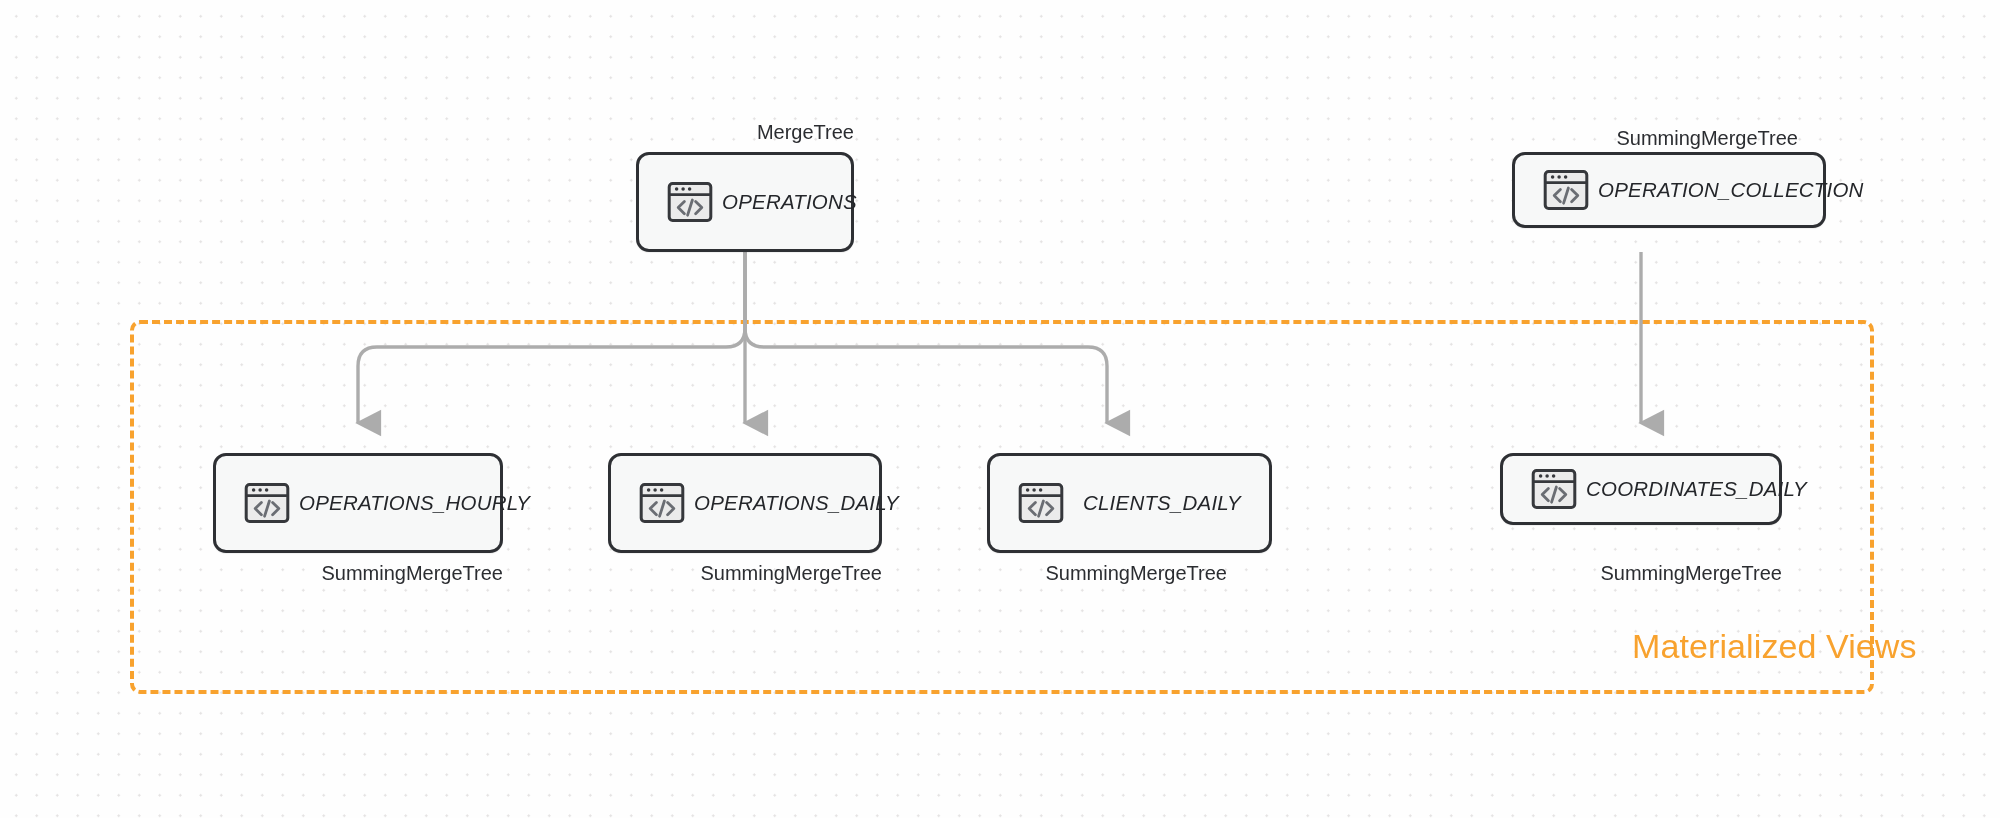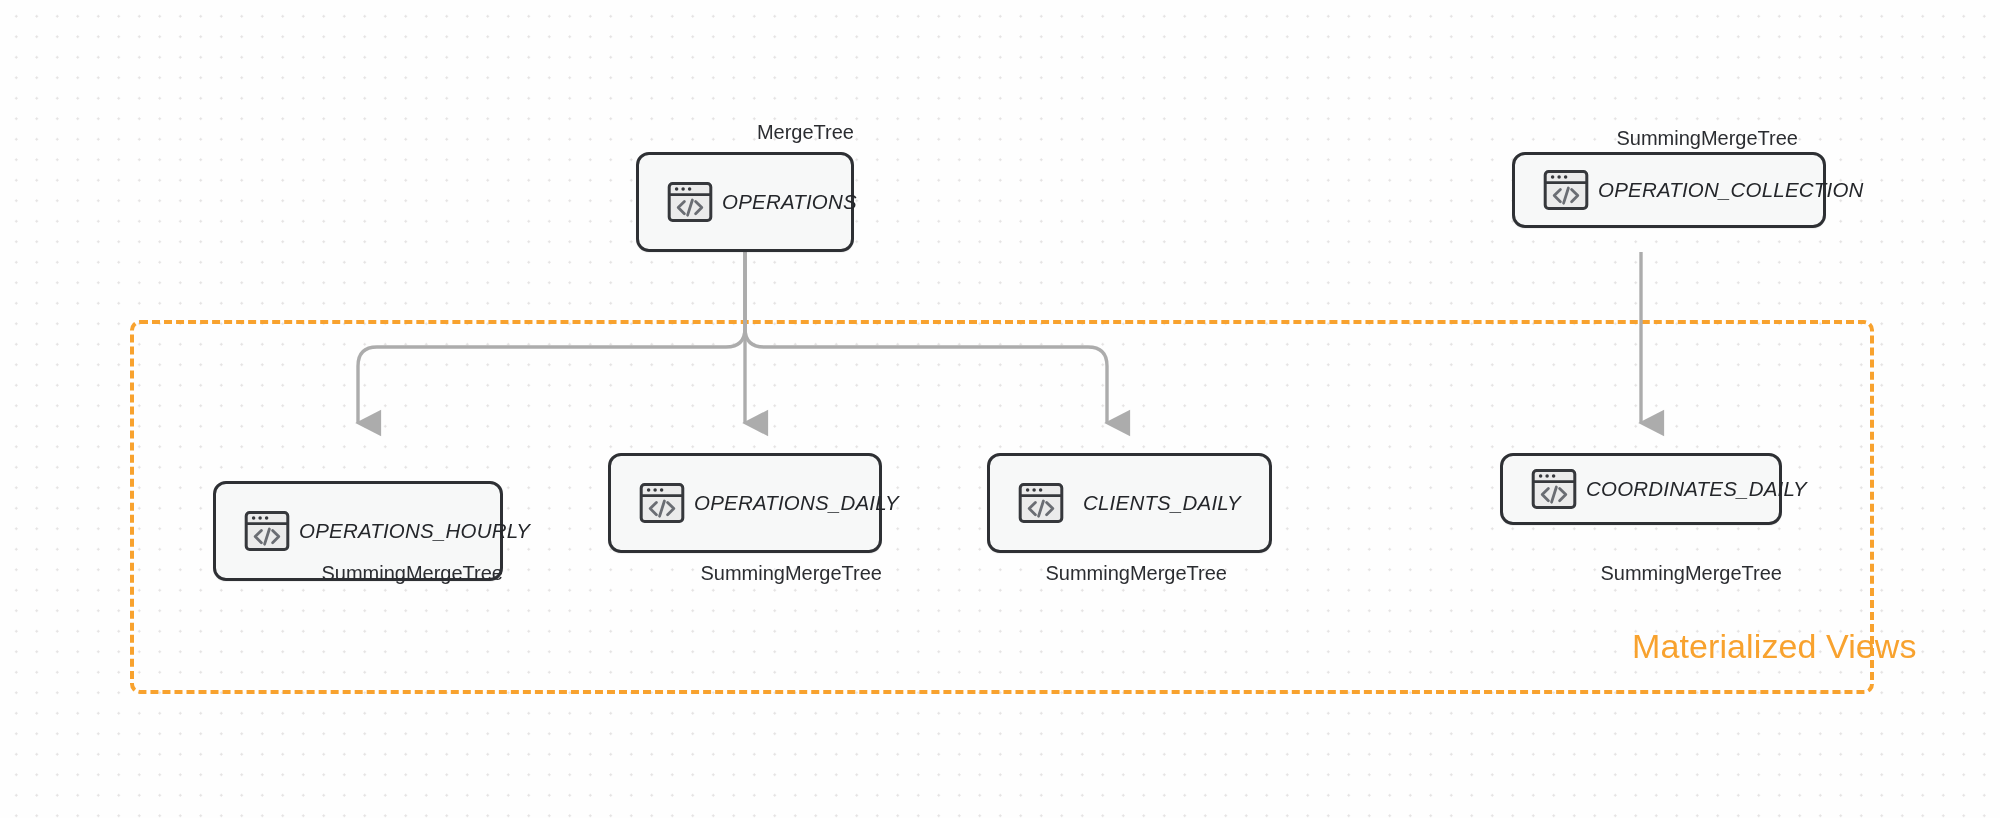--- a/index.html
+++ b/index.html
@@ -134,21 +134,21 @@
         <circle cx="17.1" cy="11.1" r="1.75" fill="#36383C"></circle>
         <circle cx="23.6" cy="11.1" r="1.75" fill="#36383C"></circle>
         <path d="M18.4,23.4 L12.2,29.6 L18.4,35.8" fill="none" stroke="#6A6D73" stroke-width="2.8" stroke-linecap="round" stroke-linejoin="round"></path>
         <path d="M29.6,23.4 L35.8,29.6 L29.6,35.8" fill="none" stroke="#6A6D73" stroke-width="2.8" stroke-linecap="round" stroke-linejoin="round"></path>
         <path d="M26.4,22.0 L21.6,37.2" fill="none" stroke="#6A6D73" stroke-width="2.8" stroke-linecap="round"></path>
       </svg>
     </span>
     <span class="node-label">OPERATION_COLLECTION</span>
   </div>
 
-  <div class="node" style="left:213px; top:453px; width:290px; height:100px;margin-top:28px;">
+  <div class="node" style="left:213px; top:453px; width:290px; height:100px;">
     <span class="icon-wrap">
       <svg width="48" height="48" viewBox="0 0 48 48" xmlns="http://www.w3.org/2000/svg">
         <rect x="3.2" y="5.6" width="41.6" height="36.8" rx="3.4" fill="#EBEBEB" stroke="#36383C" stroke-width="3"></rect>
         <path d="M3.2,16.6 H44.8" stroke="#36383C" stroke-width="2.6"></path>
         <circle cx="10.6" cy="11.1" r="1.75" fill="#36383C"></circle>
         <circle cx="17.1" cy="11.1" r="1.75" fill="#36383C"></circle>
         <circle cx="23.6" cy="11.1" r="1.75" fill="#36383C"></circle>
         <path d="M18.4,23.4 L12.2,29.6 L18.4,35.8" fill="none" stroke="#6A6D73" stroke-width="2.8" stroke-linecap="round" stroke-linejoin="round"></path>
         <path d="M29.6,23.4 L35.8,29.6 L29.6,35.8" fill="none" stroke="#6A6D73" stroke-width="2.8" stroke-linecap="round" stroke-linejoin="round"></path>
         <path d="M26.4,22.0 L21.6,37.2" fill="none" stroke="#6A6D73" stroke-width="2.8" stroke-linecap="round"></path>

